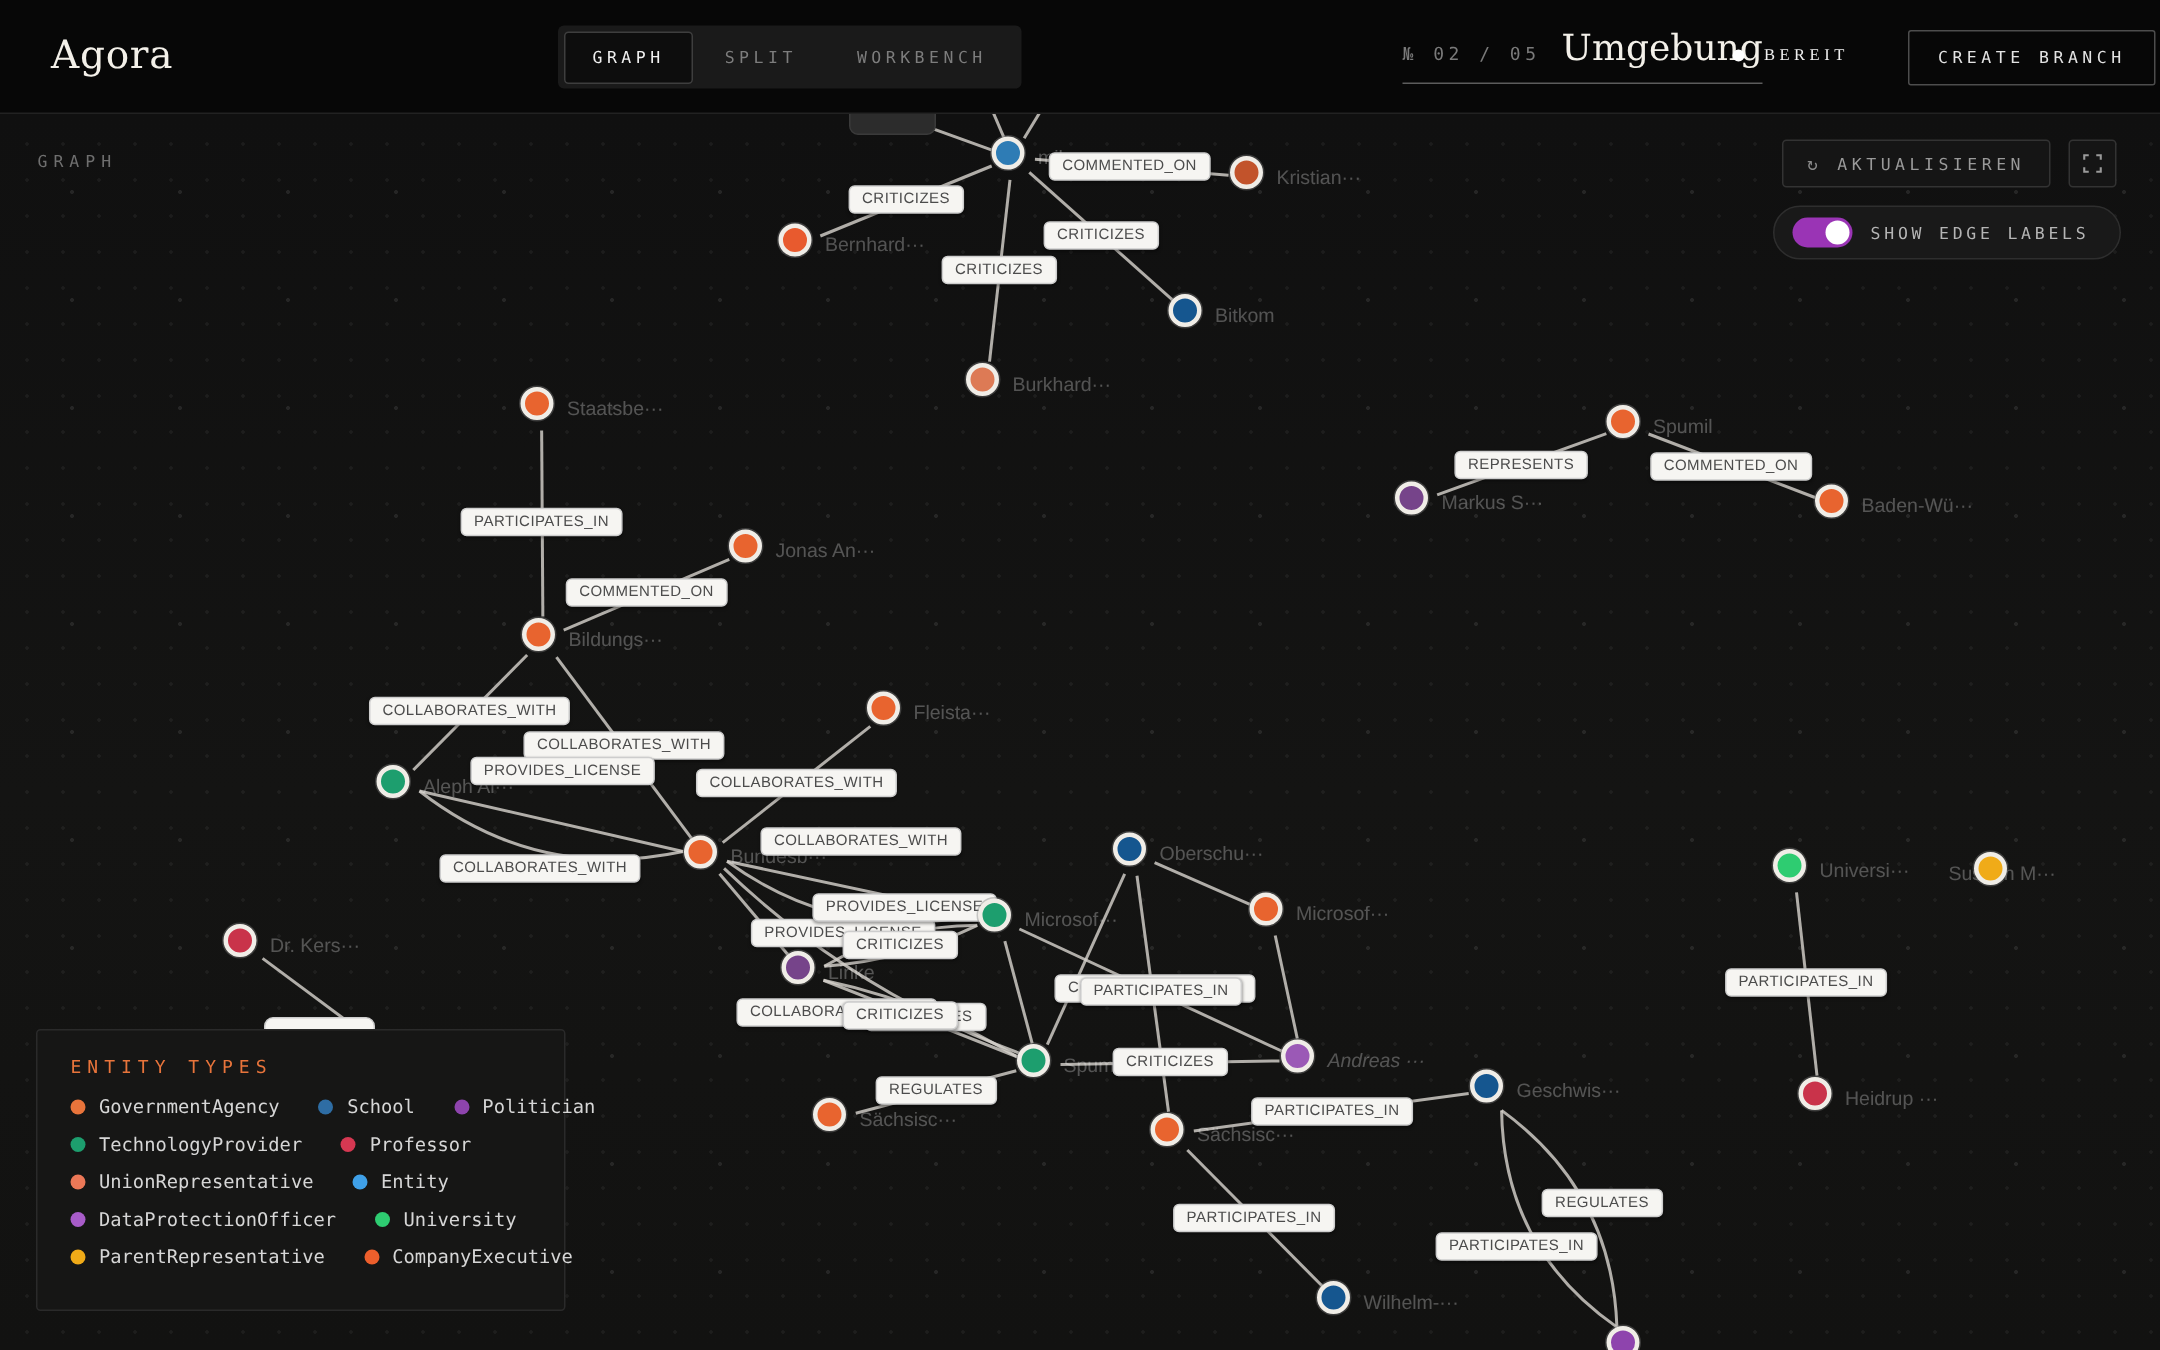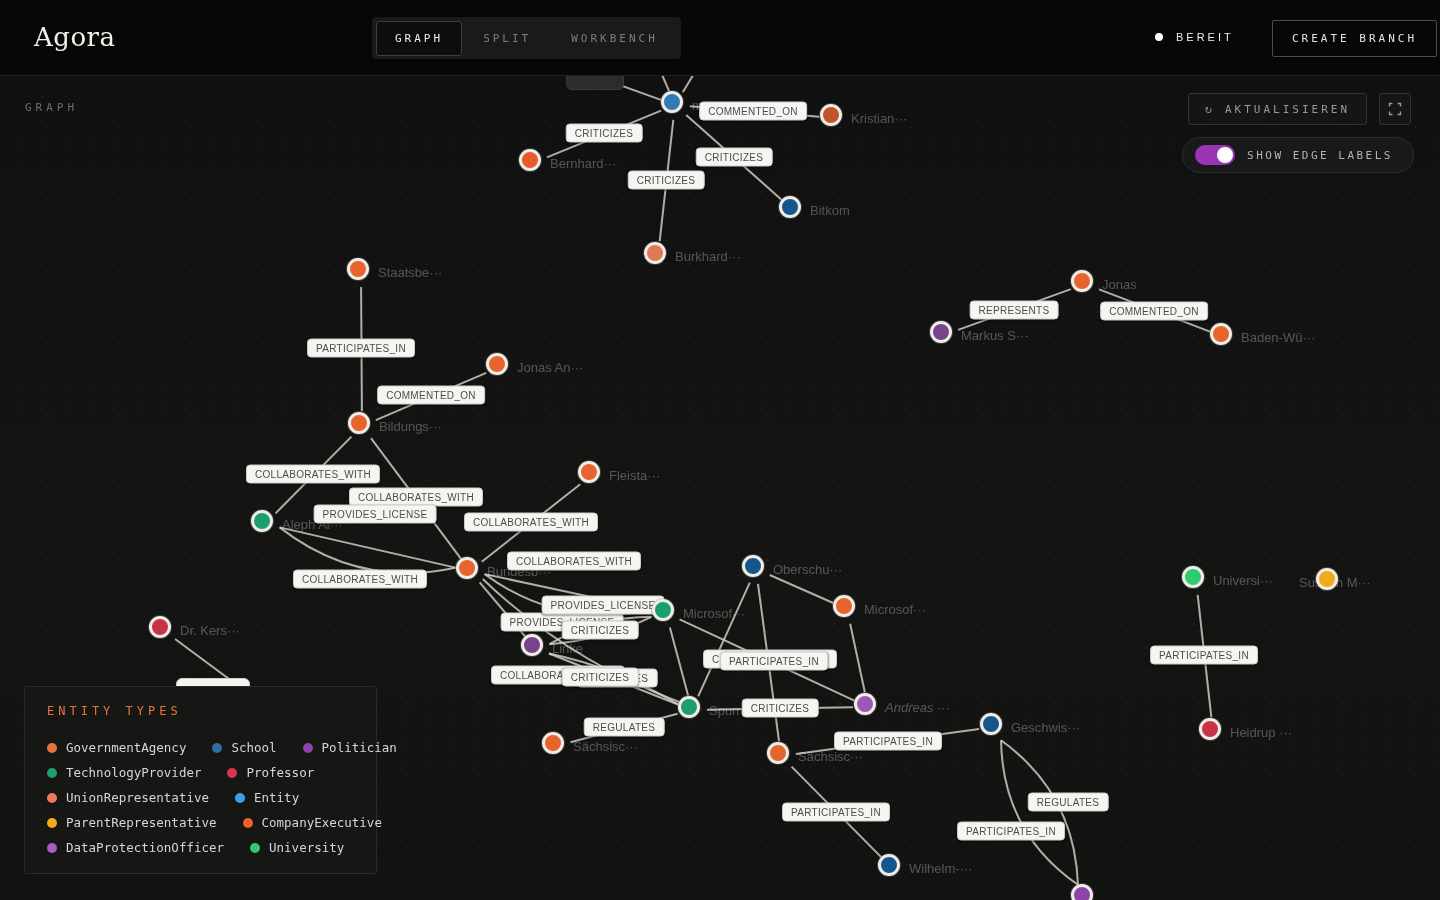--- a/index.html
+++ b/index.html
@@ -16,21 +16,21 @@
   .tab { font-family:"DejaVu Sans Mono", monospace; font-size:11px; letter-spacing:3px;
          color:#7d7d7d; padding:10px 18px; border-radius:3px; border:1px solid transparent;
          cursor:pointer; white-space:nowrap; }
   .tab.active { color:#f0f0f0; background:#0d0d0d; border-color:#3e3e3e; }
   .envbox { position:absolute; left:935px; top:18px; padding-bottom:9px;
             border-bottom:1px solid #5c5c5c; display:flex; align-items:baseline; gap:14px; }
   .env-no { font-family:"DejaVu Sans Mono", monospace; font-size:12px; letter-spacing:3px; color:#7a7a7a; }
   .env-name { font-family:"DejaVu Serif", serif; font-size:24px; color:#f3f0e9; }
   .statusbox { position:absolute; left:1155px; top:31px; display:flex; align-items:center; gap:13px; }
   .status-dot { width:8px; height:8px; border-radius:50%; }
-  .status-label { font-family:Liberation Sans, sans-serif; font-size:11px; letter-spacing:3px; color:#efefef; }
+  .status-label { font-family:Liberation Serif, serif; font-size:11px; letter-spacing:3px; color:#efefef; }
   .create-branch { position:absolute; left:1272px; top:20px; background:transparent;
                    border:1px solid #4d4d4d; border-radius:2px; color:#e3e3e3; padding:11px 19px;
                    font-family:"DejaVu Sans Mono", monospace; font-size:11px; letter-spacing:3px; cursor:pointer; }
 
   
   .canvas { position:absolute; top:76px; left:0; width:1440px; height:824px; overflow:hidden;
             background:
               radial-gradient(rgba(255,255,255,0.085) 1.1px, transparent 1.5px),
               radial-gradient(rgba(255,255,255,0.05) 1px, transparent 1.3px),
               linear-gradient(180deg,#101010 0%, #141413 55%, #121211 100%);
@@ -64,34 +64,38 @@
            border:3px solid #f0ede7; box-shadow:0 0 0 1px rgba(125,125,125,0.4); cursor:pointer; }
   .clipbox { position:absolute; border-radius:6px; z-index:6; }
   .clipbox.dark { background:#2c2c2c; border:1px solid #3a3a3a; z-index:3; }
   .clipbox.light { background:#f6f5f2; border:1px solid #cdcdcd; }
 
   
   .legend { position:absolute; left:24px; top:610px; width:353px; height:188px; background:#161615;
             border:1px solid #2a2a2a; border-radius:3px; z-index:20; padding:17px 22px; }
   .legend-title { font-family:"DejaVu Sans Mono", monospace; font-size:12px; letter-spacing:4px;
                   margin-bottom:12px; }
-  .legend-row { display:flex; gap:26px; height:25px; align-items:flex-end; }
+  .legend-row { display:flex; gap:26px; height:25px; align-items:flex-start; }
   .legend-item { display:flex; align-items:center; gap:9px; }
   .legend-dot { width:10px; height:10px; border-radius:50%; flex:0 0 auto; }
   .legend-text { font-family:"DejaVu Sans Mono", monospace; font-size:12.5px; color:#d6d6d6; }
 </style>
 </head>
 <body>
 
 <div class="header">
   <div class="logo">Agora</div>
   <div class="tabstrip">
     <div class="tab active">GRAPH</div>
     <div class="tab">SPLIT</div>
     <div class="tab">WORKBENCH</div>
+  </div>
+  <div class="envbox">
+    <span class="env-no">№ 02 / 05</span>
+    <span class="env-name">Umgebung</span>
   </div>
   <div class="statusbox">
     <span class="status-dot" id="status-dot" style="background: rgb(255, 255, 255);"></span>
     <span class="status-label">BEREIT</span>
   </div>
   <button class="create-branch">CREATE BRANCH</button>
 </div>
 
 <div class="canvas" id="canvas">
   <div class="view-label">GRAPH</div>
@@ -175,21 +179,21 @@
       <div class="node-label" style="left: 709px; top: 634px;">Spumil···</div>
       <div class="node-label" style="left: 573px; top: 670px;">Sächsisc···</div>
       <div class="node-label" style="left: 798px; top: 680px;">Sächsisc···</div>
       <div class="node-label" style="left: 885px; top: 631px; font-style: italic;">Andreas ···</div>
       <div class="node-label" style="left: 1011px; top: 651px;">Geschwis···</div>
       <div class="node-label" style="left: 909px; top: 792px;">Wilhelm-···</div>
       <div class="node-label" style="left: 1213px; top: 504px;">Universi···</div>
       <div class="node-label" style="left: 1299px; top: 506px;">Susann M···</div>
       <div class="node-label" style="left: 1230px; top: 656px;">Heidrup ···</div>
       <div class="node-label" style="left: 961px; top: 259px;">Markus S···</div>
-      <div class="node-label" style="left: 1102px; top: 208px;">Jonas</div>
+      <div class="node-label" style="left: 1102px; top: 208px;">Spumil</div>
       <div class="node-label" style="left: 1241px; top: 261px;">Baden-Wü···</div>
       <div class="clipbox dark" style="left: 566px; top: -6px; width: 58px; height: 20px;"></div>
       <div class="clipbox light" style="left: 176px; top: 602px; width: 74px; height: 18px;"></div>
       <div class="edge-label" style="left: 604px; top: 57px;">CRITICIZES</div>
       <div class="edge-label" style="left: 666px; top: 104px;">CRITICIZES</div>
       <div class="edge-label" style="left: 734px; top: 81px;">CRITICIZES</div>
       <div class="edge-label" style="left: 753px; top: 35px;">COMMENTED_ON</div>
       <div class="edge-label" style="left: 361px; top: 272px;">PARTICIPATES_IN</div>
       <div class="edge-label" style="left: 431px; top: 319px;">COMMENTED_ON</div>
       <div class="edge-label" style="left: 313px; top: 398px;">COLLABORATES_WITH</div>
@@ -278,33 +282,33 @@
             <span class="legend-dot" style="background: rgb(236, 120, 87);"></span>
             <span class="legend-text">UnionRepresentative</span>
           </div>
           <div class="legend-item">
             <span class="legend-dot" style="background: rgb(63, 160, 232);"></span>
             <span class="legend-text">Entity</span>
           </div>
         </div>
         <div class="legend-row">
           <div class="legend-item">
+            <span class="legend-dot" style="background: rgb(168, 92, 201);"></span>
+            <span class="legend-text">DataProtectionOfficer</span>
+          </div>
+          <div class="legend-item">
+            <span class="legend-dot" style="background: rgb(46, 204, 113);"></span>
+            <span class="legend-text">University</span>
+          </div>
+        </div>
+        <div class="legend-row">
+          <div class="legend-item">
             <span class="legend-dot" style="background: rgb(240, 171, 24);"></span>
             <span class="legend-text">ParentRepresentative</span>
           </div>
           <div class="legend-item">
             <span class="legend-dot" style="background: rgb(237, 95, 44);"></span>
             <span class="legend-text">CompanyExecutive</span>
           </div>
         </div>
-        <div class="legend-row">
-          <div class="legend-item">
-            <span class="legend-dot" style="background: rgb(168, 92, 201);"></span>
-            <span class="legend-text">DataProtectionOfficer</span>
-          </div>
-          <div class="legend-item">
-            <span class="legend-dot" style="background: rgb(46, 204, 113);"></span>
-            <span class="legend-text">University</span>
-          </div>
-        </div>
       </div>
   </div>
 </div>
 
 </body></html>

